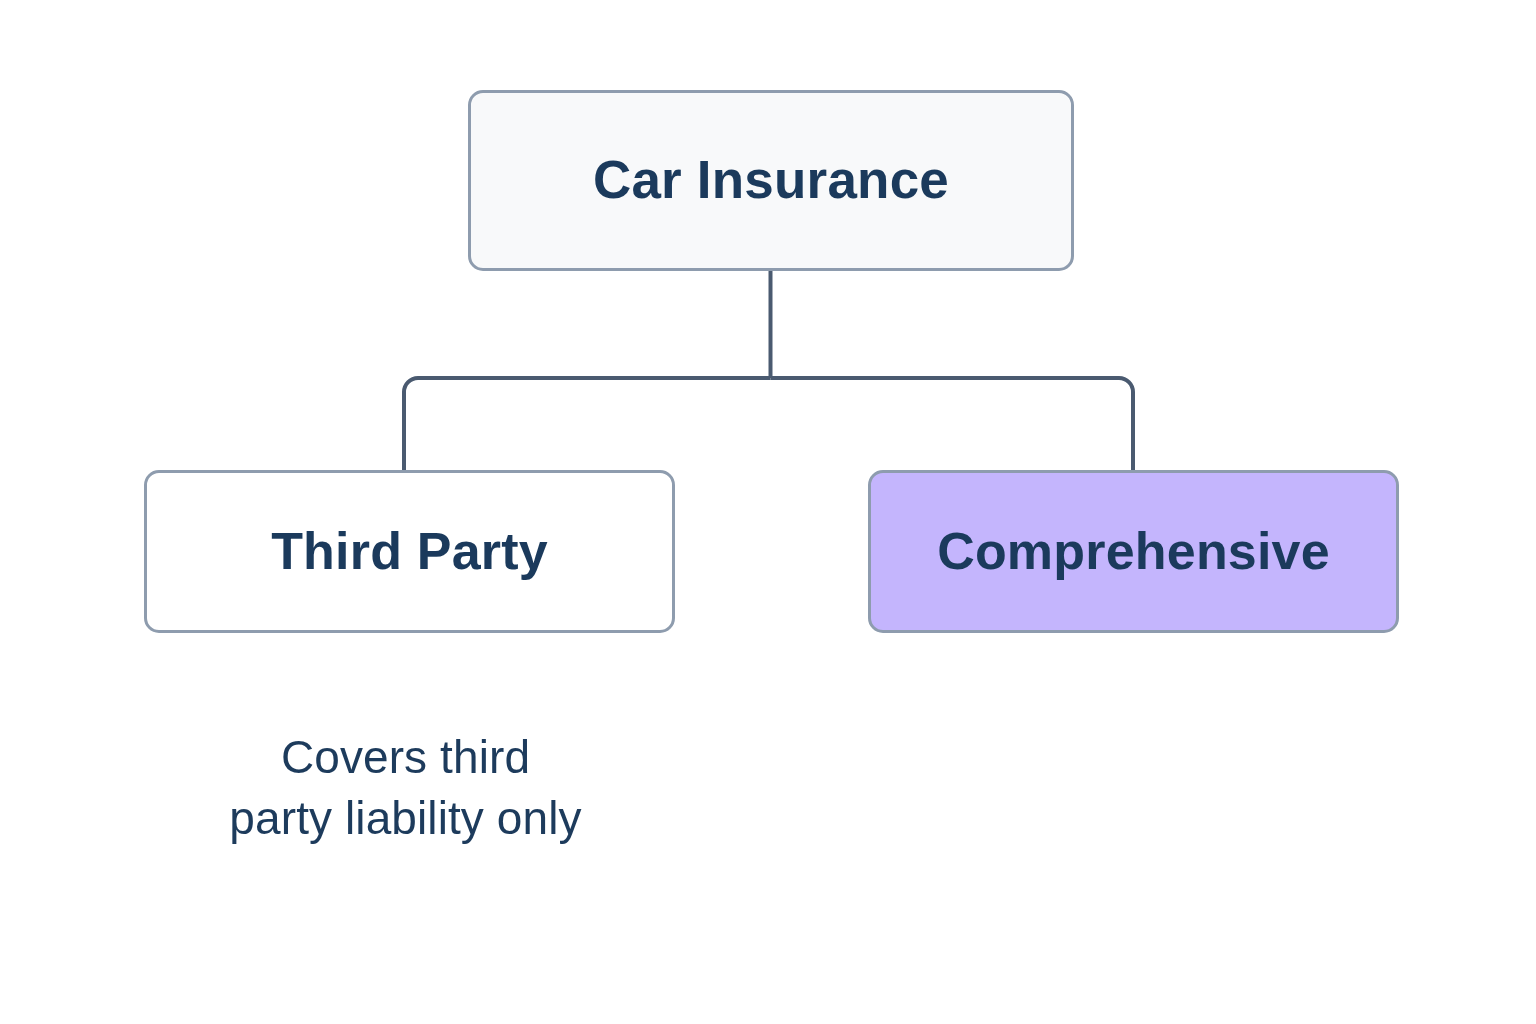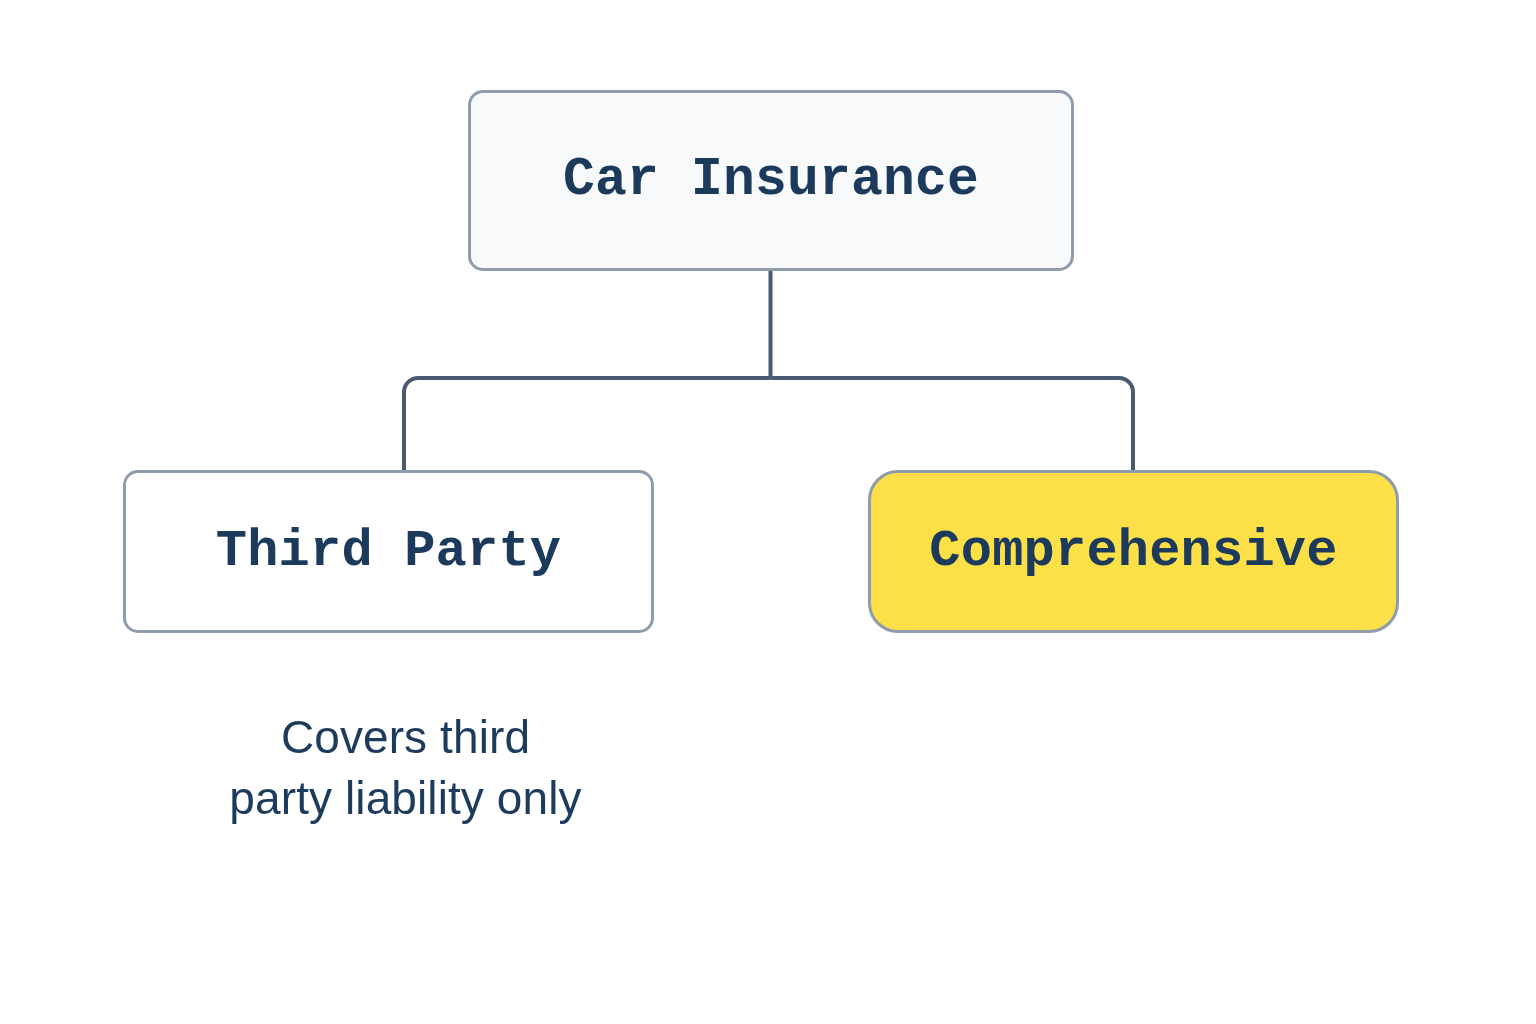--- a/index.html
+++ b/index.html
@@ -42,67 +42,66 @@
     border-radius: 15px;
     text-align: center;
   }
 
   .node-label {
     font-weight: bold;
     color: #1b3a5c;
     letter-spacing: 0.2px;
     line-height: 1.1;
     white-space: nowrap;
-    font-family: Liberation Mono, monospace;
   }
 
   #node-root {
     left: 468px;
     top: 90px;
     width: 606px;
     height: 181px;
     background: #f8f9fa;
   }
   #node-root .node-label {
     font-size: 53px;
   }
 
   #node-third-party {
-    left: 123px;
+    left: 144px;
     top: 470px;
     width: 531px;
     height: 163px;
     background: #ffffff;
   }
   #node-third-party .node-label {
     font-size: 52px;
   }
 
   #node-comprehensive {
     left: 868px;
     top: 470px;
     width: 531px;
     height: 163px;
-    background: #fde047;
-    border-radius: 30px;
+    background: #c4b5fd;
   }
   #node-comprehensive .node-label {
     font-size: 52px;
   }
 
   
   .caption {
     position: absolute;
     color: #1d3b5c;
     font-size: 46px;
     font-weight: normal;
     line-height: 61px;
     text-align: center;
     white-space: pre-line;
     letter-spacing: 0.1px;
+    margin-top: 20px;
   }
 
   #caption-third-party {
     left: 140px;
     top: 707px;
     width: 531px;
   }
 
   #caption-comprehensive {
     left: 868px;

